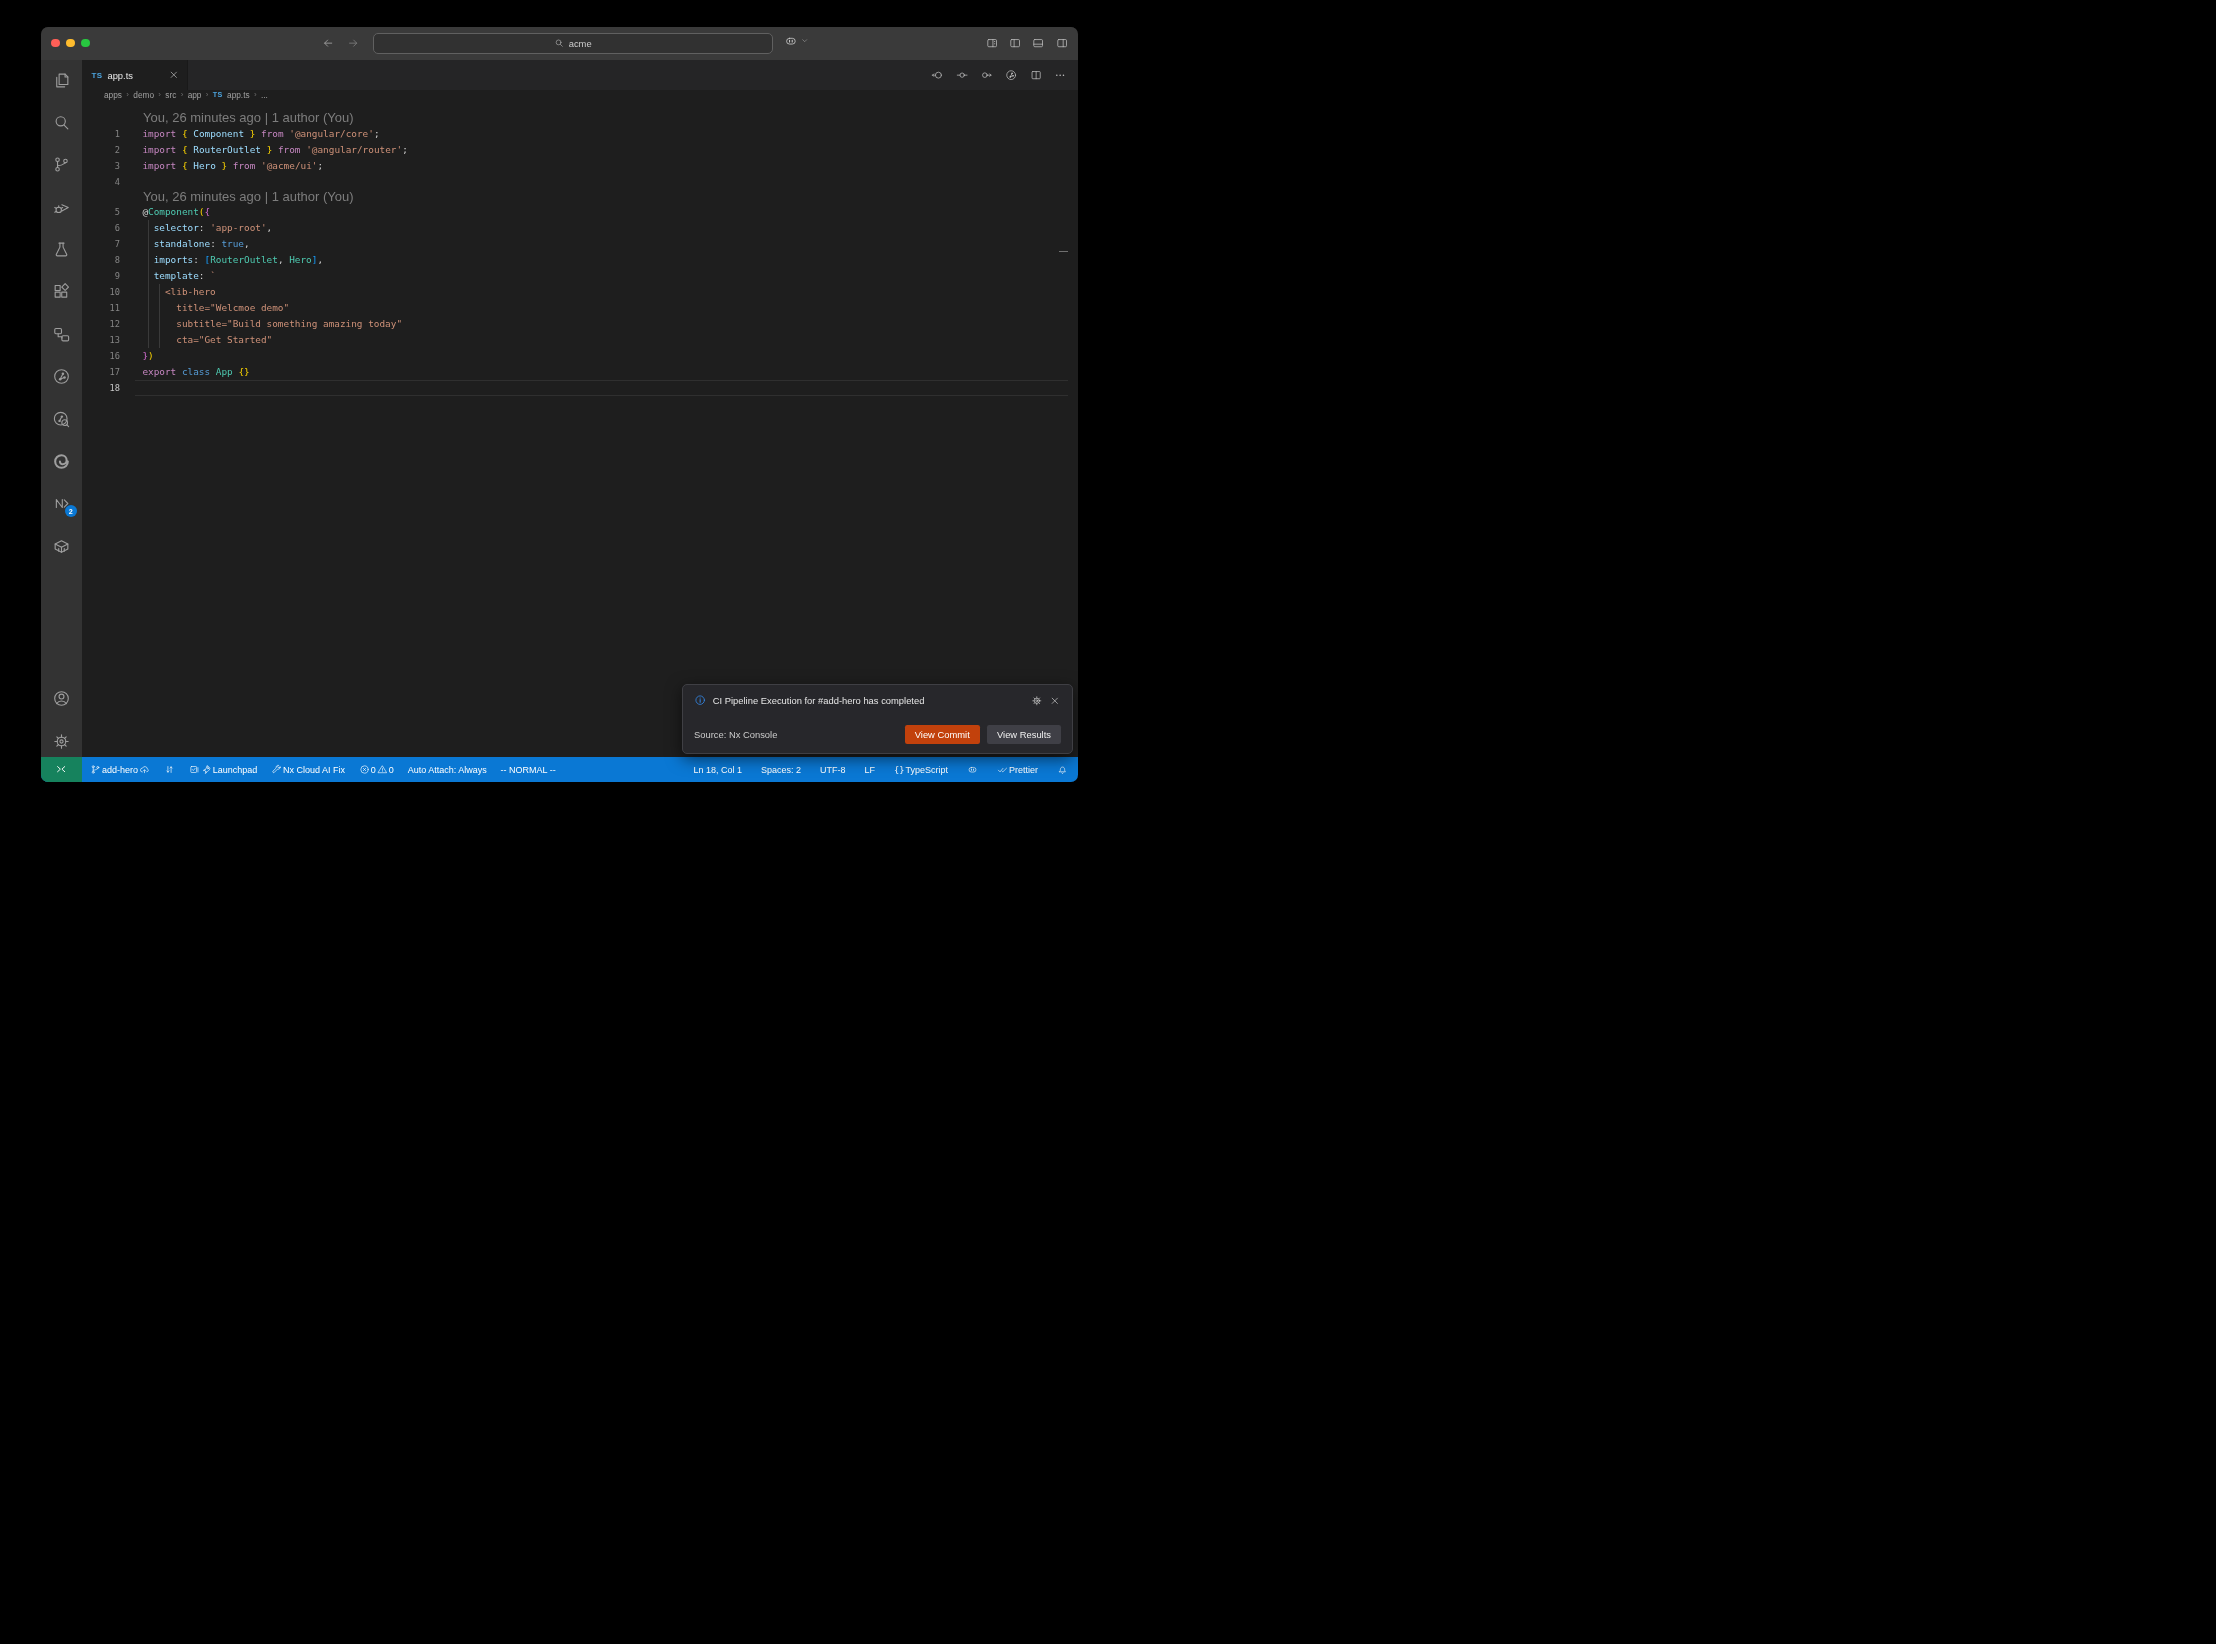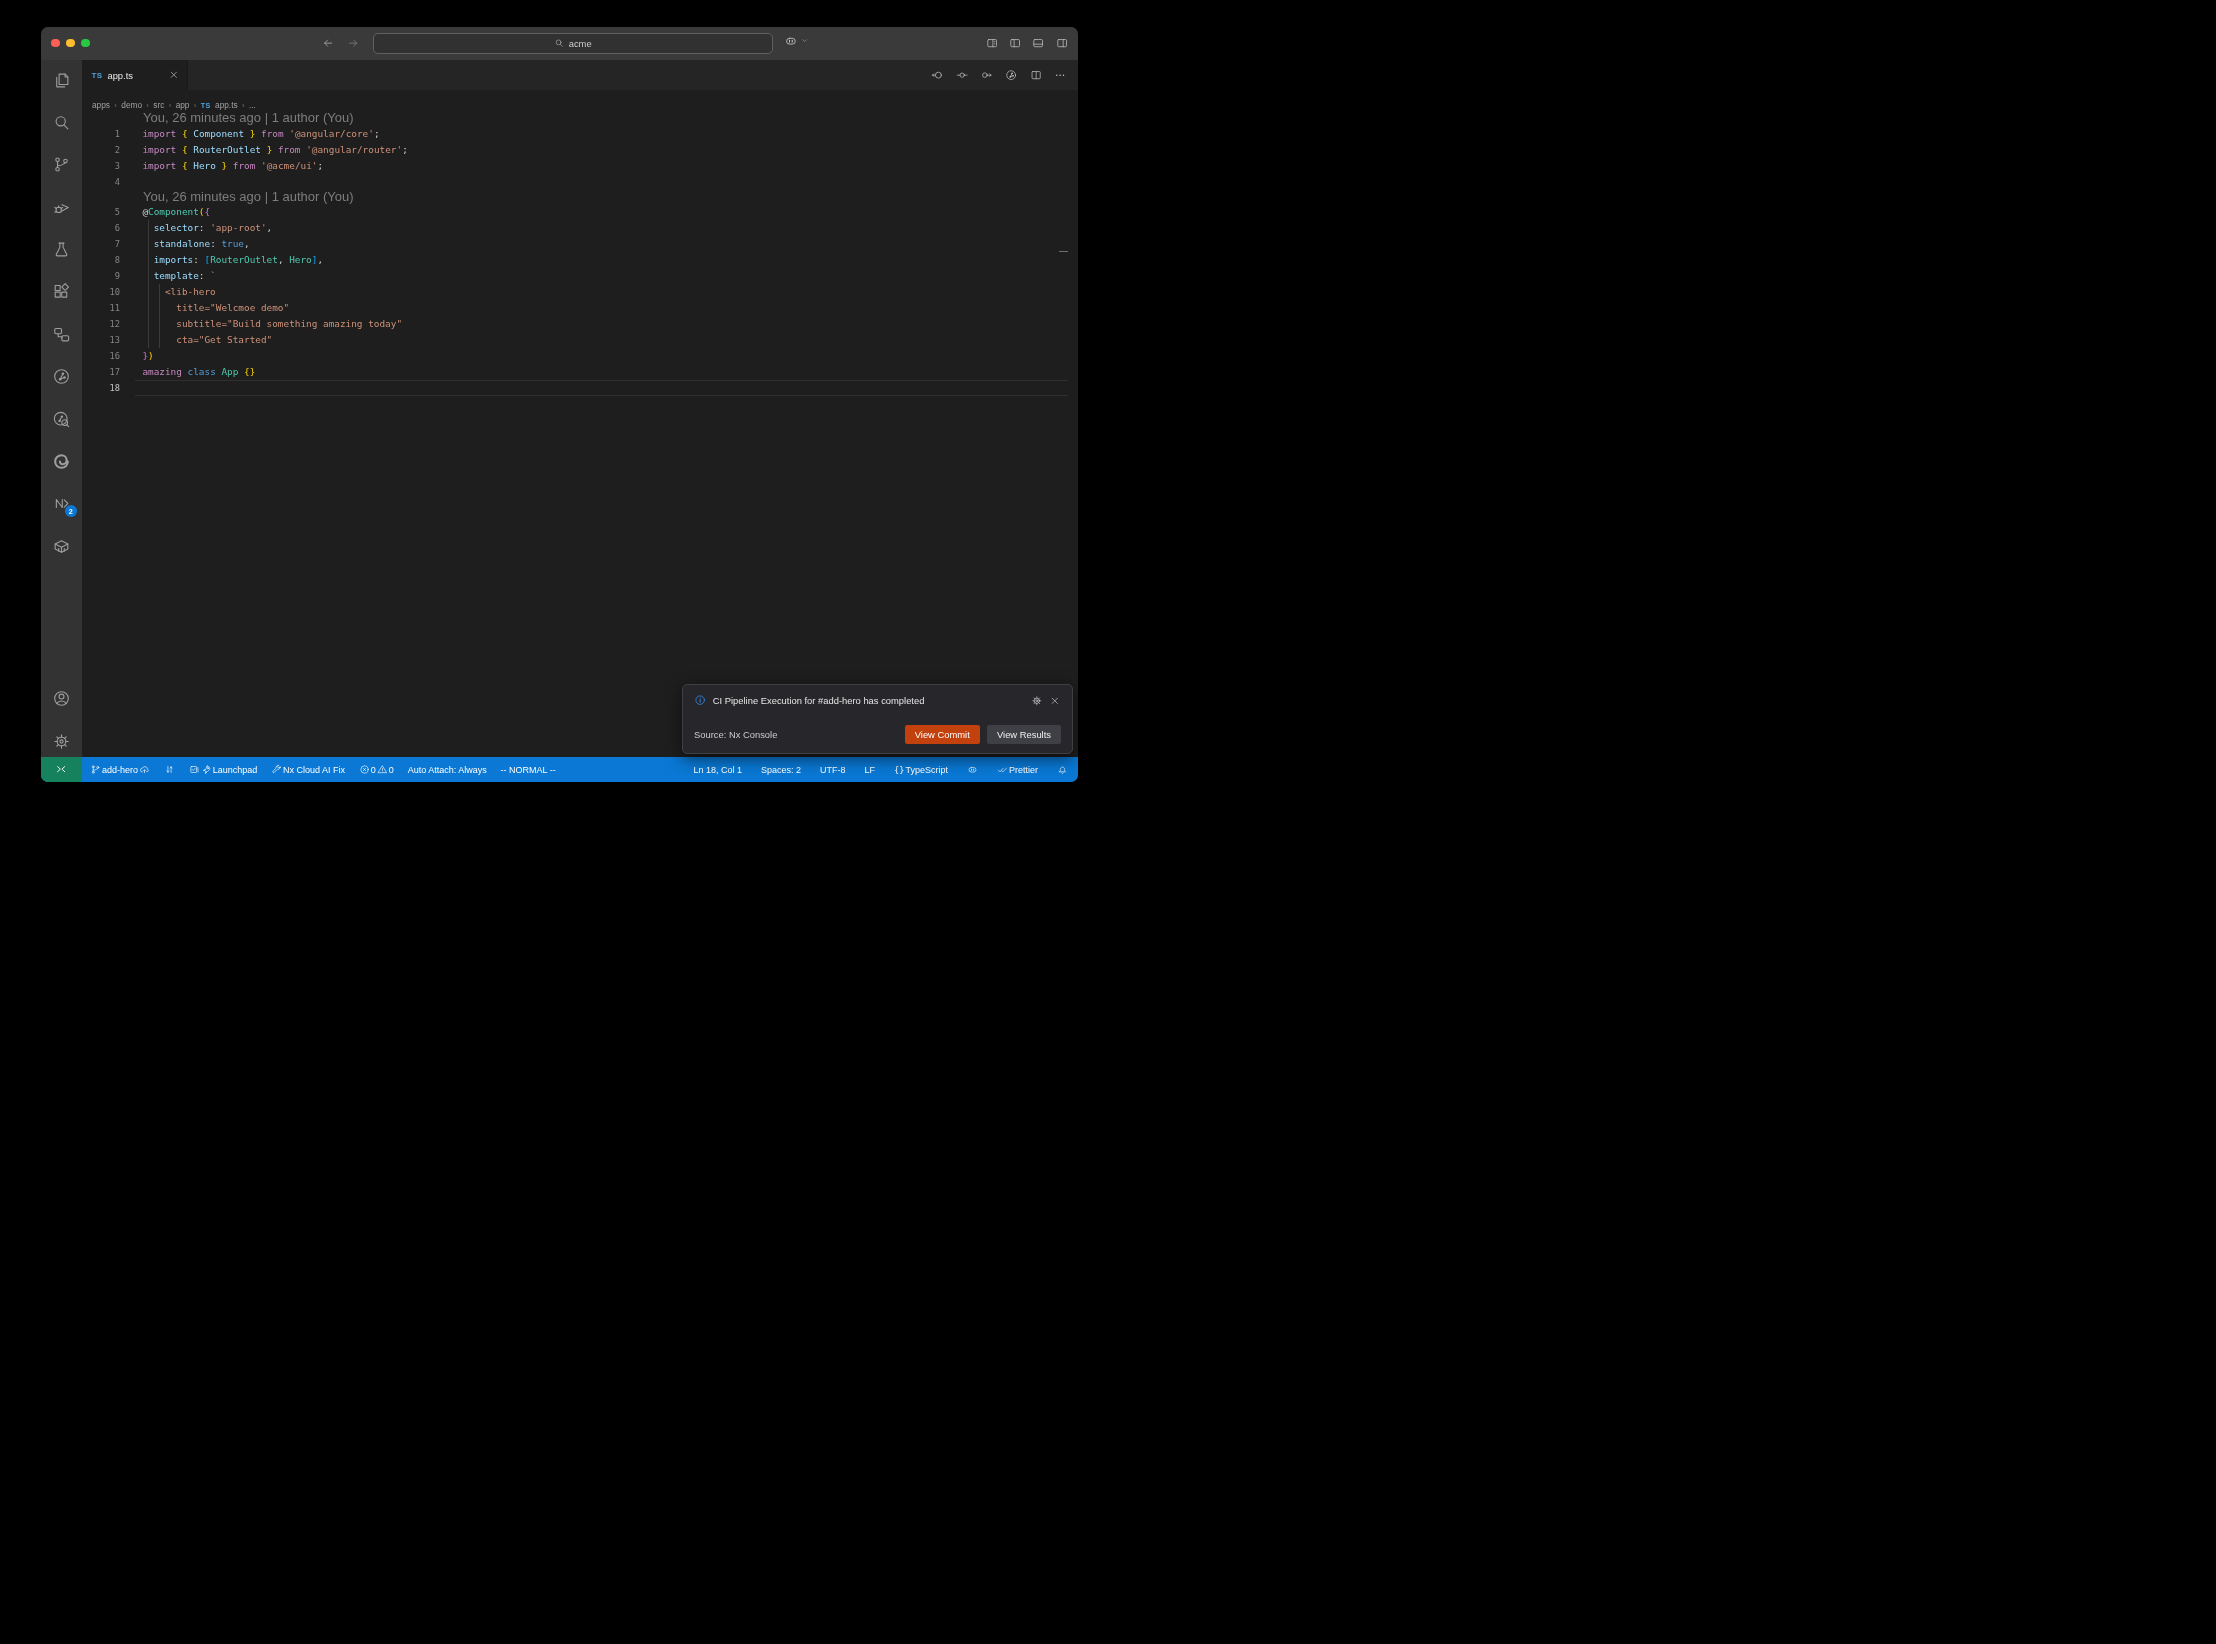--- a/index.html
+++ b/index.html
@@ -46,21 +46,21 @@
     display:flex; align-items:stretch; }
   .tab { width:106px; background:#1e1e1e; display:flex; align-items:center; gap:5px; padding:0 7.2px 0 9.4px;
     color:#e8e8e8; font-size:9.4px; border-right:0.7px solid #191919; }
   .tab .close { margin-left:auto; width:11.6px; height:11.6px; color:#c2c2c2; }
   .tsicon { color:#4ba3dd; font-weight:bold; font-size:8px; letter-spacing:0.4px; }
   .editoractions { margin-left:auto; display:flex; align-items:center; gap:12.3px; padding-right:11.6px; color:#c4c4c4; }
   .editoractions .ic { width:12.3px; height:12.3px; }
 
   
   .breadcrumbs { position:absolute; left:41px; top:63px; right:0; height:20px; background:#1e1e1e;
-    display:flex; align-items:flex-end; gap:4.3px; padding-left:10px; color:#a0a0a0; font-size:8.3px; }
+    display:flex; align-items:flex-start; gap:4.3px; padding-left:22px; color:#a0a0a0; font-size:8.3px; }
   .breadcrumbs .sep { color:#6d6d6d; font-size:8px; }
   .breadcrumbs .tsicon { font-size:7.2px; }
 
   
   .editor { position:absolute; left:41px; top:83px; right:0; bottom:25px; background:#1e1e1e; overflow:hidden; }
   .code { position:relative; padding-top:1.4px; font-family:"DejaVu Sans Mono", monospace; font-size:9.4px; }
   .blame-row { height:14.5px; line-height:14.5px; margin-left:61px; color:#7d7d7d; font-size:13px;
     font-family:"Liberation Sans", sans-serif; white-space:pre; }
   .code-row { position:relative; height:16px; line-height:16px; display:flex; white-space:pre; }
   .ln { width:38px; text-align:right; color:#858585; font-size:8.7px; flex:none; }
@@ -467,21 +467,21 @@
           <div class="code-row"><span class="ln">5</span><span class="lc"><span class="tok-fg">@</span><span class="tok-cls">Component</span><span class="tok-b1">(</span><span class="tok-b2">{</span></span></div>
           <div class="code-row"><span class="ln">6</span><span class="lc"><span class="guide" style="left: 1ch;"></span><span class="tok-fg">  </span><span class="tok-var">selector</span><span class="tok-fg">: </span><span class="tok-str">'app-root'</span><span class="tok-fg">,</span></span></div>
           <div class="code-row"><span class="ln">7</span><span class="lc"><span class="guide" style="left: 1ch;"></span><span class="tok-fg">  </span><span class="tok-var">standalone</span><span class="tok-fg">: </span><span class="tok-kc">true</span><span class="tok-fg">,</span></span></div>
           <div class="code-row"><span class="ln">8</span><span class="lc"><span class="guide" style="left: 1ch;"></span><span class="tok-fg">  </span><span class="tok-var">imports</span><span class="tok-fg">: </span><span class="tok-b3">[</span><span class="tok-cls">RouterOutlet</span><span class="tok-fg">, </span><span class="tok-cls">Hero</span><span class="tok-b3">]</span><span class="tok-fg">,</span></span></div>
           <div class="code-row"><span class="ln">9</span><span class="lc"><span class="guide" style="left: 1ch;"></span><span class="tok-fg">  </span><span class="tok-var">template</span><span class="tok-fg">: </span><span class="tok-str">`</span></span></div>
           <div class="code-row"><span class="ln">10</span><span class="lc"><span class="guide" style="left: 1ch;"></span><span class="guide" style="left: 3ch;"></span><span class="tok-str">    &lt;lib-hero</span></span></div>
           <div class="code-row"><span class="ln">11</span><span class="lc"><span class="guide" style="left: 1ch;"></span><span class="guide" style="left: 3ch;"></span><span class="tok-str">      title="Welcmoe demo"</span></span></div>
           <div class="code-row"><span class="ln">12</span><span class="lc"><span class="guide" style="left: 1ch;"></span><span class="guide" style="left: 3ch;"></span><span class="tok-str">      subtitle="Build something amazing today"</span></span></div>
           <div class="code-row"><span class="ln">13</span><span class="lc"><span class="guide" style="left: 1ch;"></span><span class="guide" style="left: 3ch;"></span><span class="tok-str">      cta="Get Started"</span></span></div>
           <div class="code-row"><span class="ln">16</span><span class="lc"><span class="tok-b2">}</span><span class="tok-b1">)</span></span></div>
-          <div class="code-row"><span class="ln">17</span><span class="lc"><span class="tok-kw">amazing</span><span class="tok-fg"> </span><span class="tok-kc">class</span><span class="tok-fg"> </span><span class="tok-cls">App</span><span class="tok-fg"> </span><span class="tok-b1">{}</span></span></div>
+          <div class="code-row"><span class="ln">17</span><span class="lc"><span class="tok-kw">export</span><span class="tok-fg"> </span><span class="tok-kc">class</span><span class="tok-fg"> </span><span class="tok-cls">App</span><span class="tok-fg"> </span><span class="tok-b1">{}</span></span></div>
           <div class="code-row current"><span class="ln">18</span><span class="lc"></span><span class="curline"></span></div>
         </div>
       <div class="ruler-mark"></div>
     </div>
 
     <div class="statusbar">
       <div class="remotebox">
         <svg class="ic" viewBox="0 0 17 17" width="12.3" height="12.3">
             <use href="#i-remote"></use>
           </svg>

